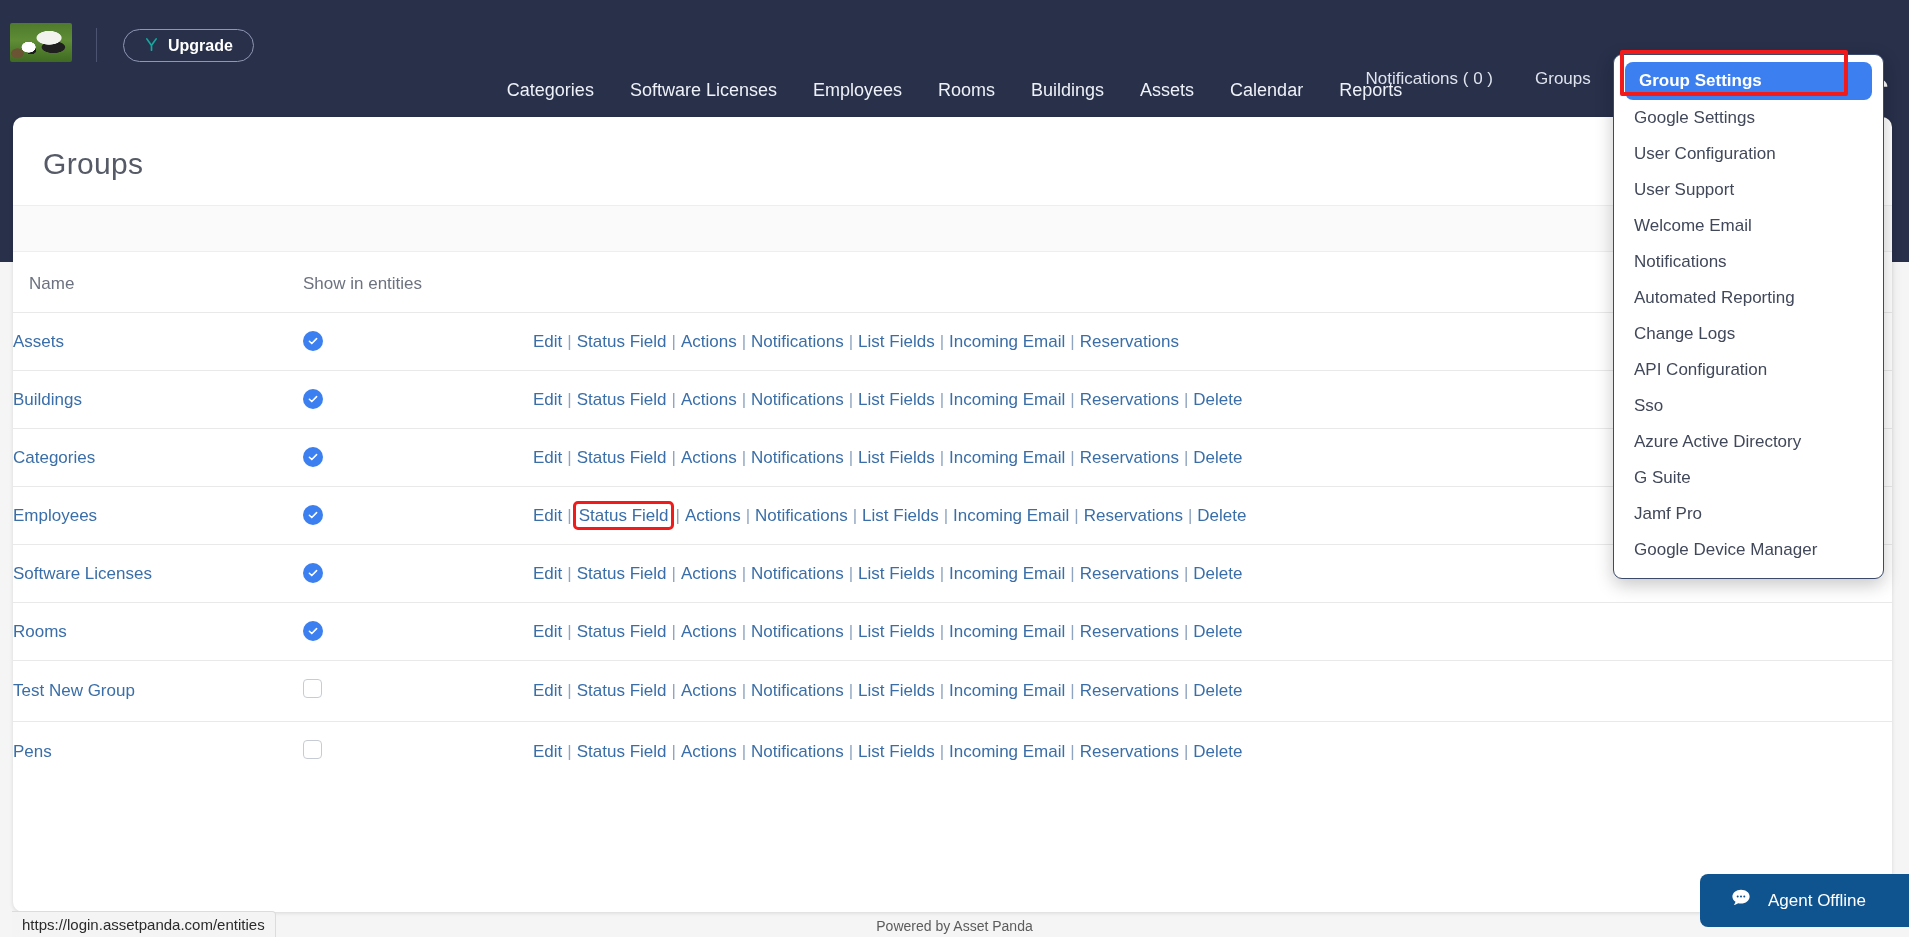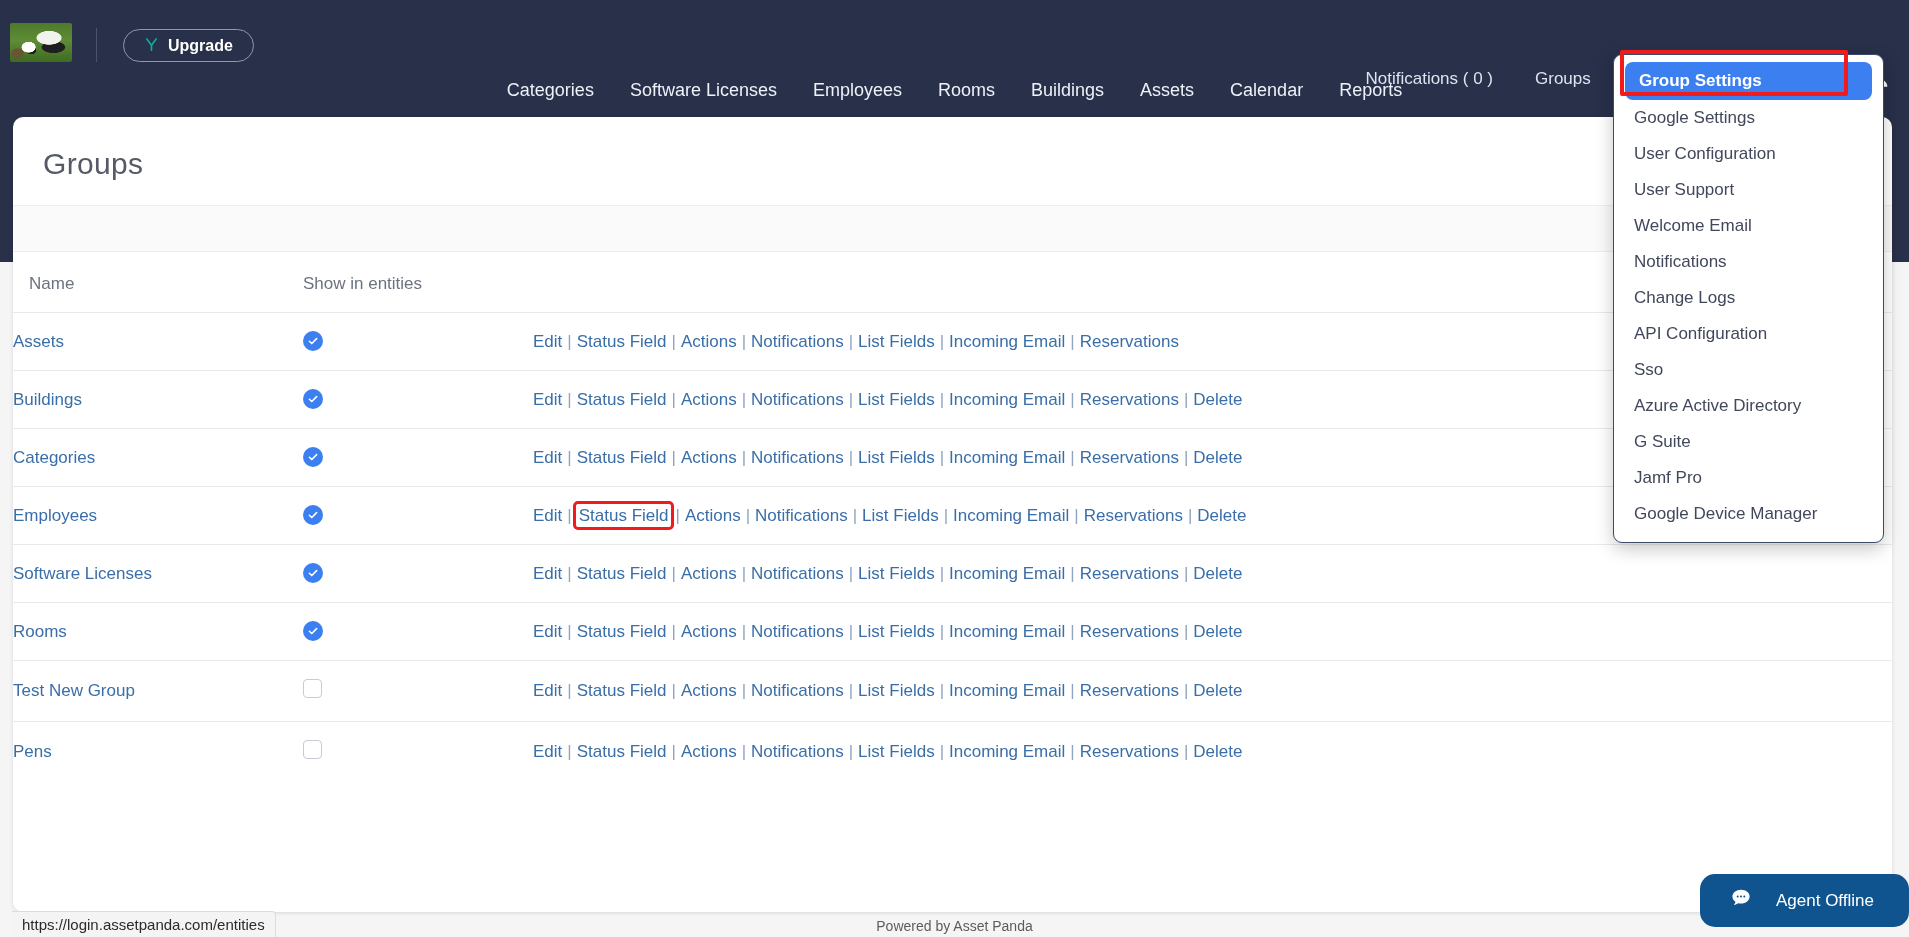--- a/index.html
+++ b/index.html
@@ -159,22 +159,22 @@
     position: absolute; left: 12px; bottom: 0; height: 26px;
     background: #f4f4f4; border: 1px solid #dcdcdc; border-left: none; border-bottom: none;
     border-top-right-radius: 4px;
     padding: 0 10px; font-size: 15px; color: #2b2b2b;
     display: flex; align-items: center; z-index: 60;
     font-family: "Liberation Sans", sans-serif;
   }
   .chat-widget {
     position: absolute; right: 0; bottom: 10px; width: 209px; height: 53px;
     background: #10548f; border-top-left-radius: 8px; border-bottom-left-radius: 8px;
-    display: flex; align-items: center; gap: 24px; padding-left: 30px;
-    color: #ffffff; font-size: 17px; cursor: pointer; z-index: 55; border-radius: 15px;
+    display: flex; align-items: center; gap: 16px; padding-left: 30px;
+    color: #ffffff; font-size: 17px; cursor: pointer; z-index: 55;
   }
 </style>
 </head>
 <body>
 
 <div id="root">
 
   <div class="topbar">
 
     <div class="topbar-row1">
@@ -312,20 +312,21 @@
     </table>
   </div>
 
   <div class="dropdown" id="settings-dropdown">
       <a href="#" class="item active">Group Settings</a>
       <a href="#" class="item">Google Settings</a>
       <a href="#" class="item">User Configuration</a>
       <a href="#" class="item">User Support</a>
       <a href="#" class="item">Welcome Email</a>
       <a href="#" class="item">Notifications</a>
+      <a href="#" class="item">Automated Reporting</a>
       <a href="#" class="item">Change Logs</a>
       <a href="#" class="item">API Configuration</a>
       <a href="#" class="item">Sso</a>
       <a href="#" class="item">Azure Active Directory</a>
       <a href="#" class="item">G Suite</a>
       <a href="#" class="item">Jamf Pro</a>
       <a href="#" class="item">Google Device Manager</a>
     </div>
   <div class="dd-highlight"></div>
 

